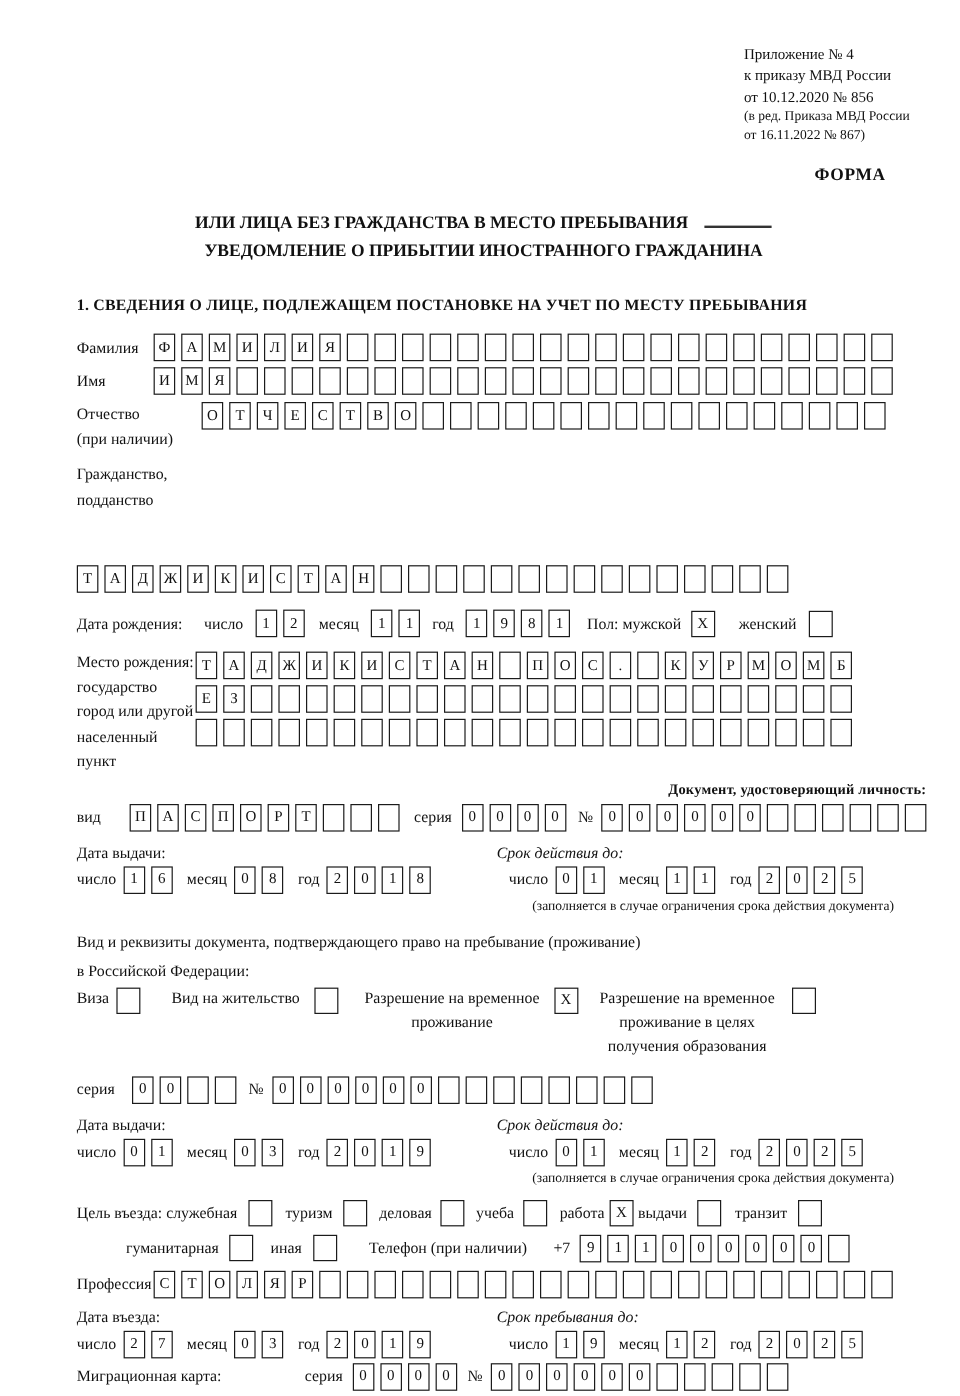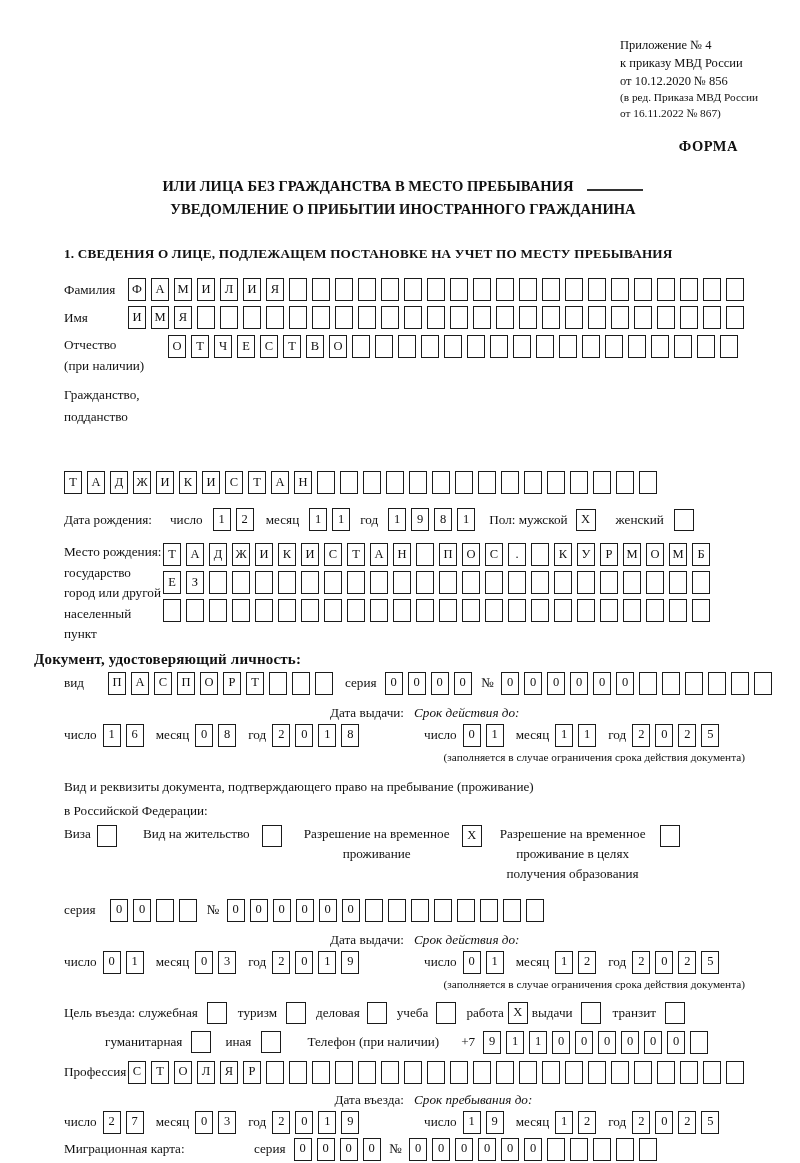--- a/index.html
+++ b/index.html
@@ -29,21 +29,21 @@
   .cells{display:flex;gap:5px;}
   .cell{
     box-sizing:border-box;width:18px;height:23px;border:1.5px solid #1b1b1b;
     display:flex;align-items:center;justify-content:center;
     font-size:12.5px;padding-bottom:1px;background:#fff;flex:0 0 auto;
   }
   .cb .cell{width:20px;height:22px;}
   .cellcol{display:flex;flex-direction:column;gap:5px;}
   
   .capline{display:flex;font-size:13.2px;margin-top:10px;}
-  .cap1{flex:0 0 340px;text-align:right;}
+  .cap1{flex:0 0 340px;text-align:left;}
   .cap2{flex:0 0 300px;text-align:left;margin-left:10px;font-style:italic;}
   .dcols{display:flex;margin-top:3px;}
   .dcol1{flex:0 0 340px;}
   .dcol2{margin-left:20px;}
   .dline{display:flex;align-items:center;font-size:13.2px;}
   .dline .lbl{margin-right:6px;}
   .dline .cells{margin-right:12px;}
   .dline .cells:last-child{margin-right:0;}
   .limnote{font-size:11.3px;text-align:right;padding-right:27px;margin-top:4px;}
   
@@ -328,21 +328,21 @@
           <span class="cell"></span>
           <span class="cell"></span>
           <span class="cell"></span>
           <span class="cell"></span>
           <span class="cell"></span>
           <span class="cell"></span>
         </div>
     </div>
   </div>
 
-  <div class="sec" style="margin-top:6px;text-align:left;margin-left:-30px;font-size:15px;">Документ, удостоверяющий личность:</div>
+  <div class="sec" style="margin-top:6px;text-align:right;margin-left:-30px;font-size:12px;">Документ, удостоверяющий личность:</div>
 
   <div class="frow" style="margin-top:4px;">
     <div class="flabel" style="flex-basis:44px;">вид</div>
     <div class="cells">
         <span class="cell">П</span>
         <span class="cell">А</span>
         <span class="cell">С</span>
         <span class="cell">П</span>
         <span class="cell">О</span>
         <span class="cell">Р</span>

